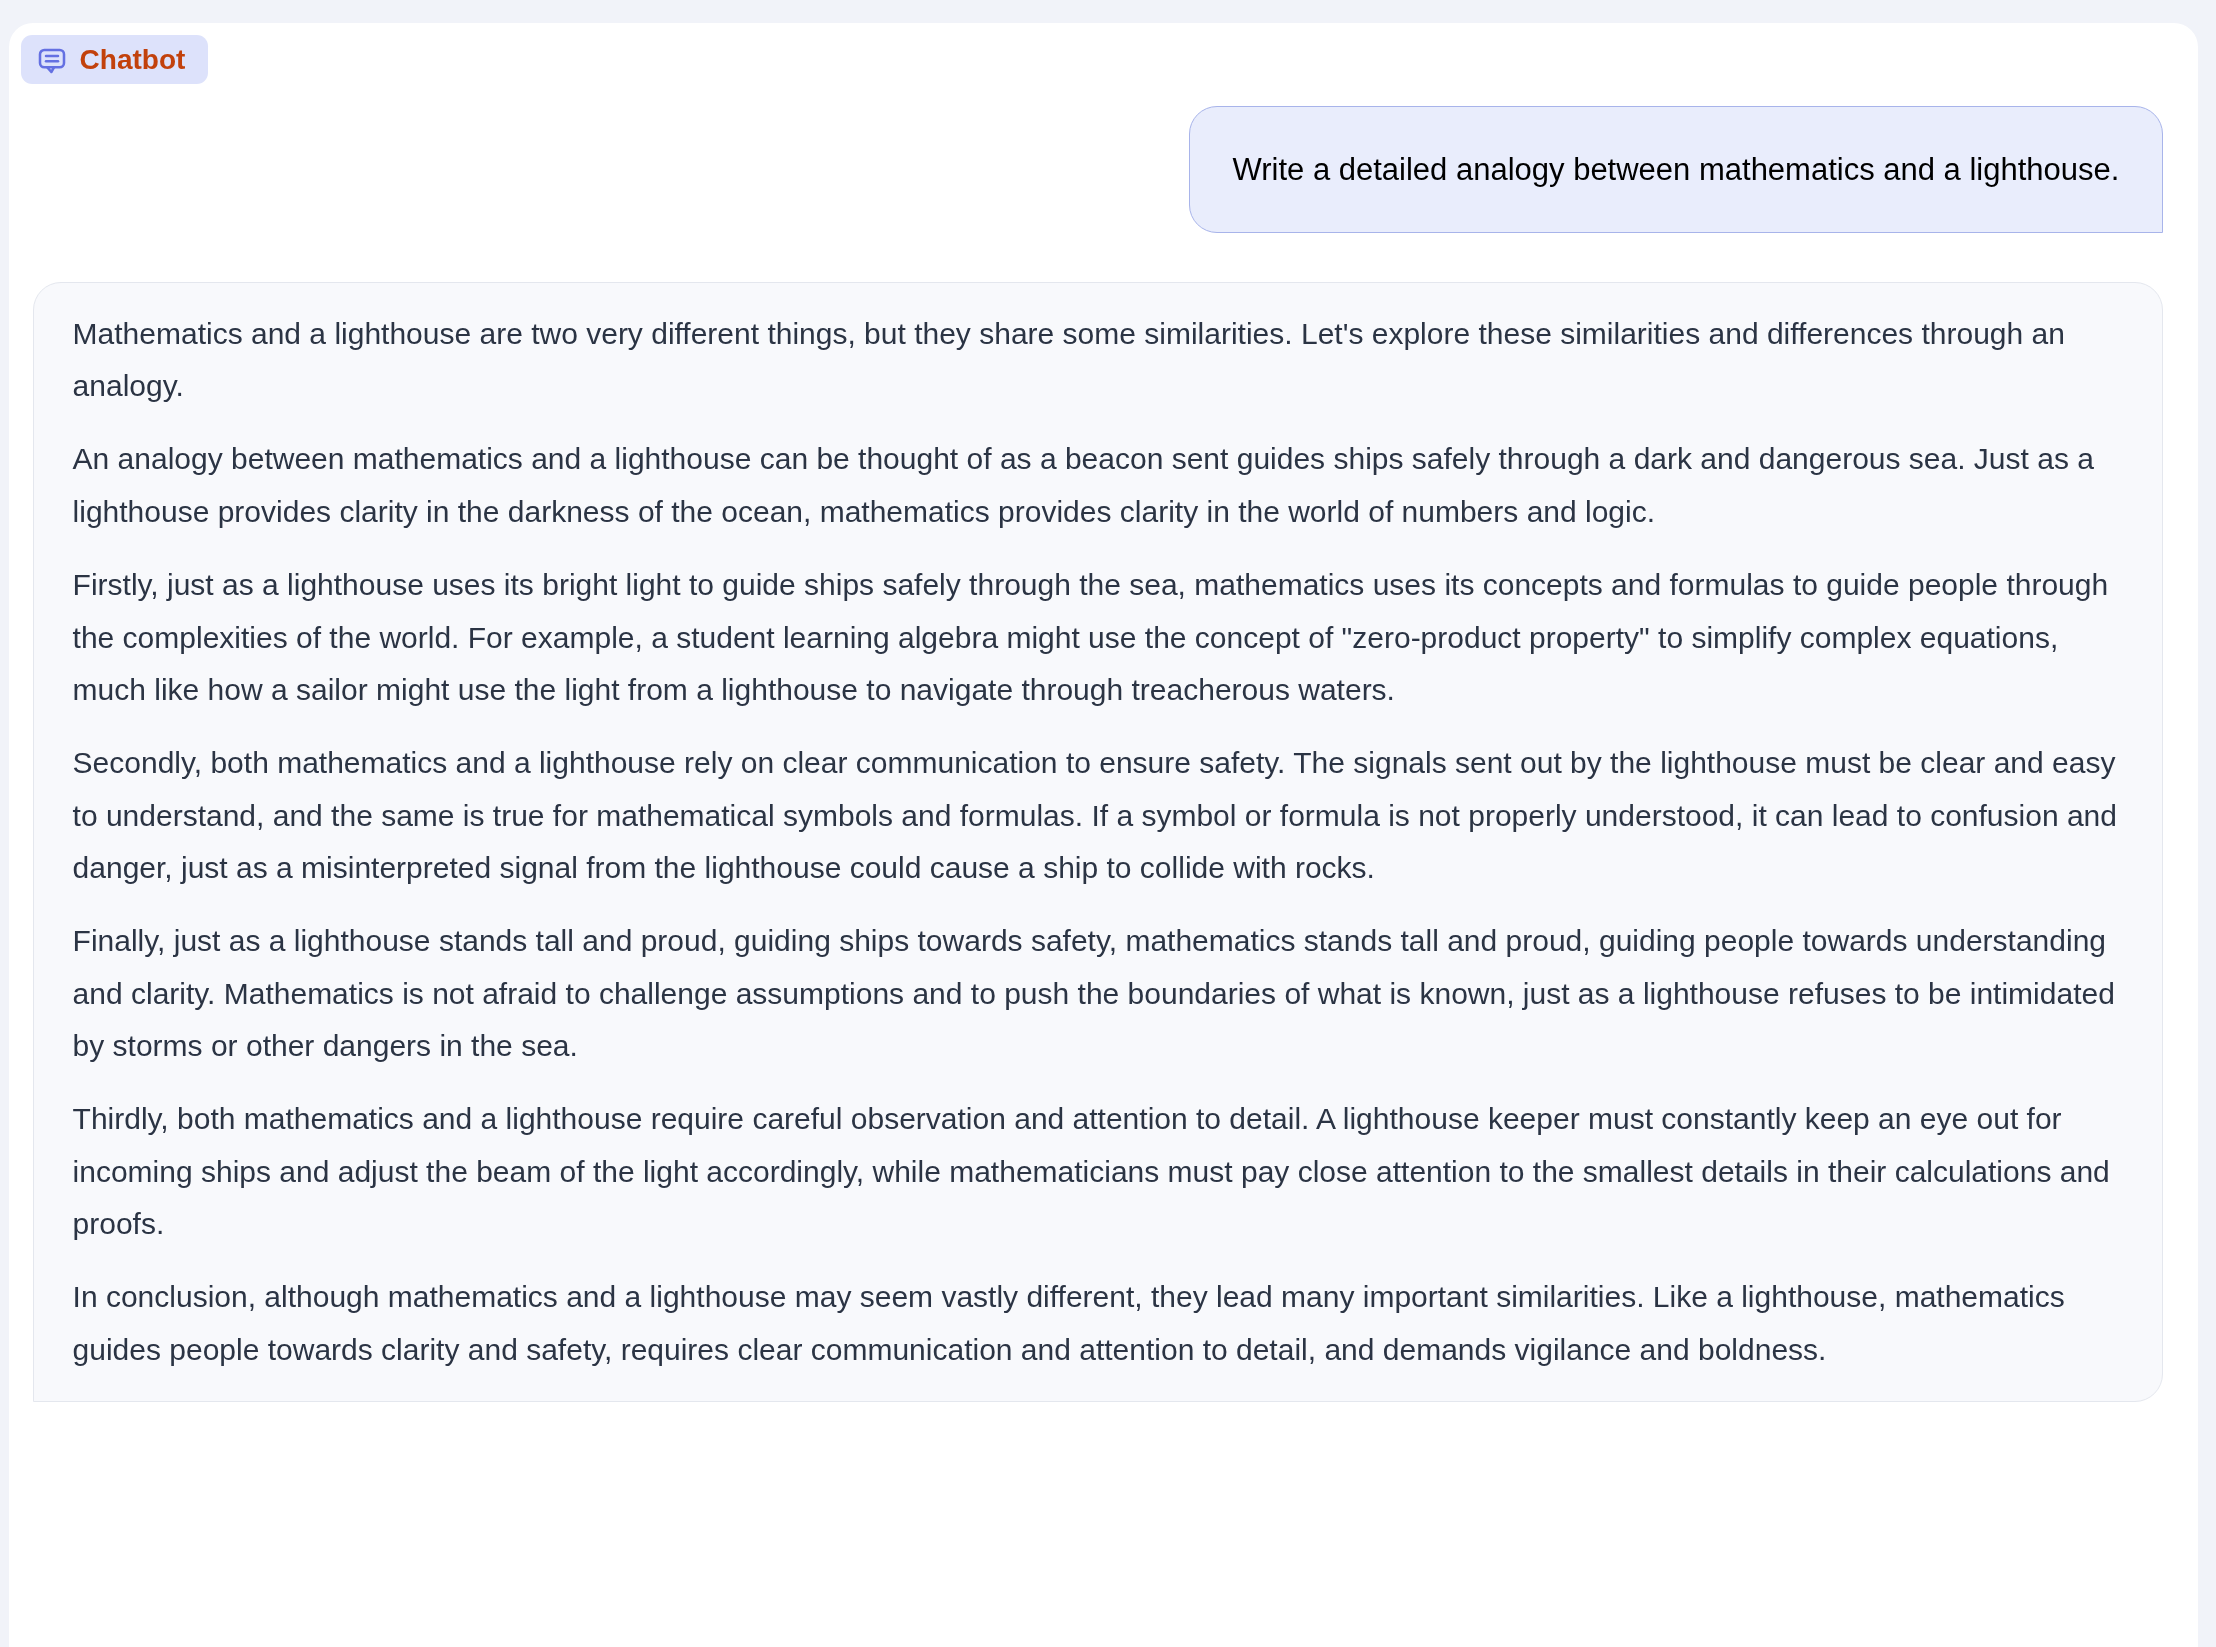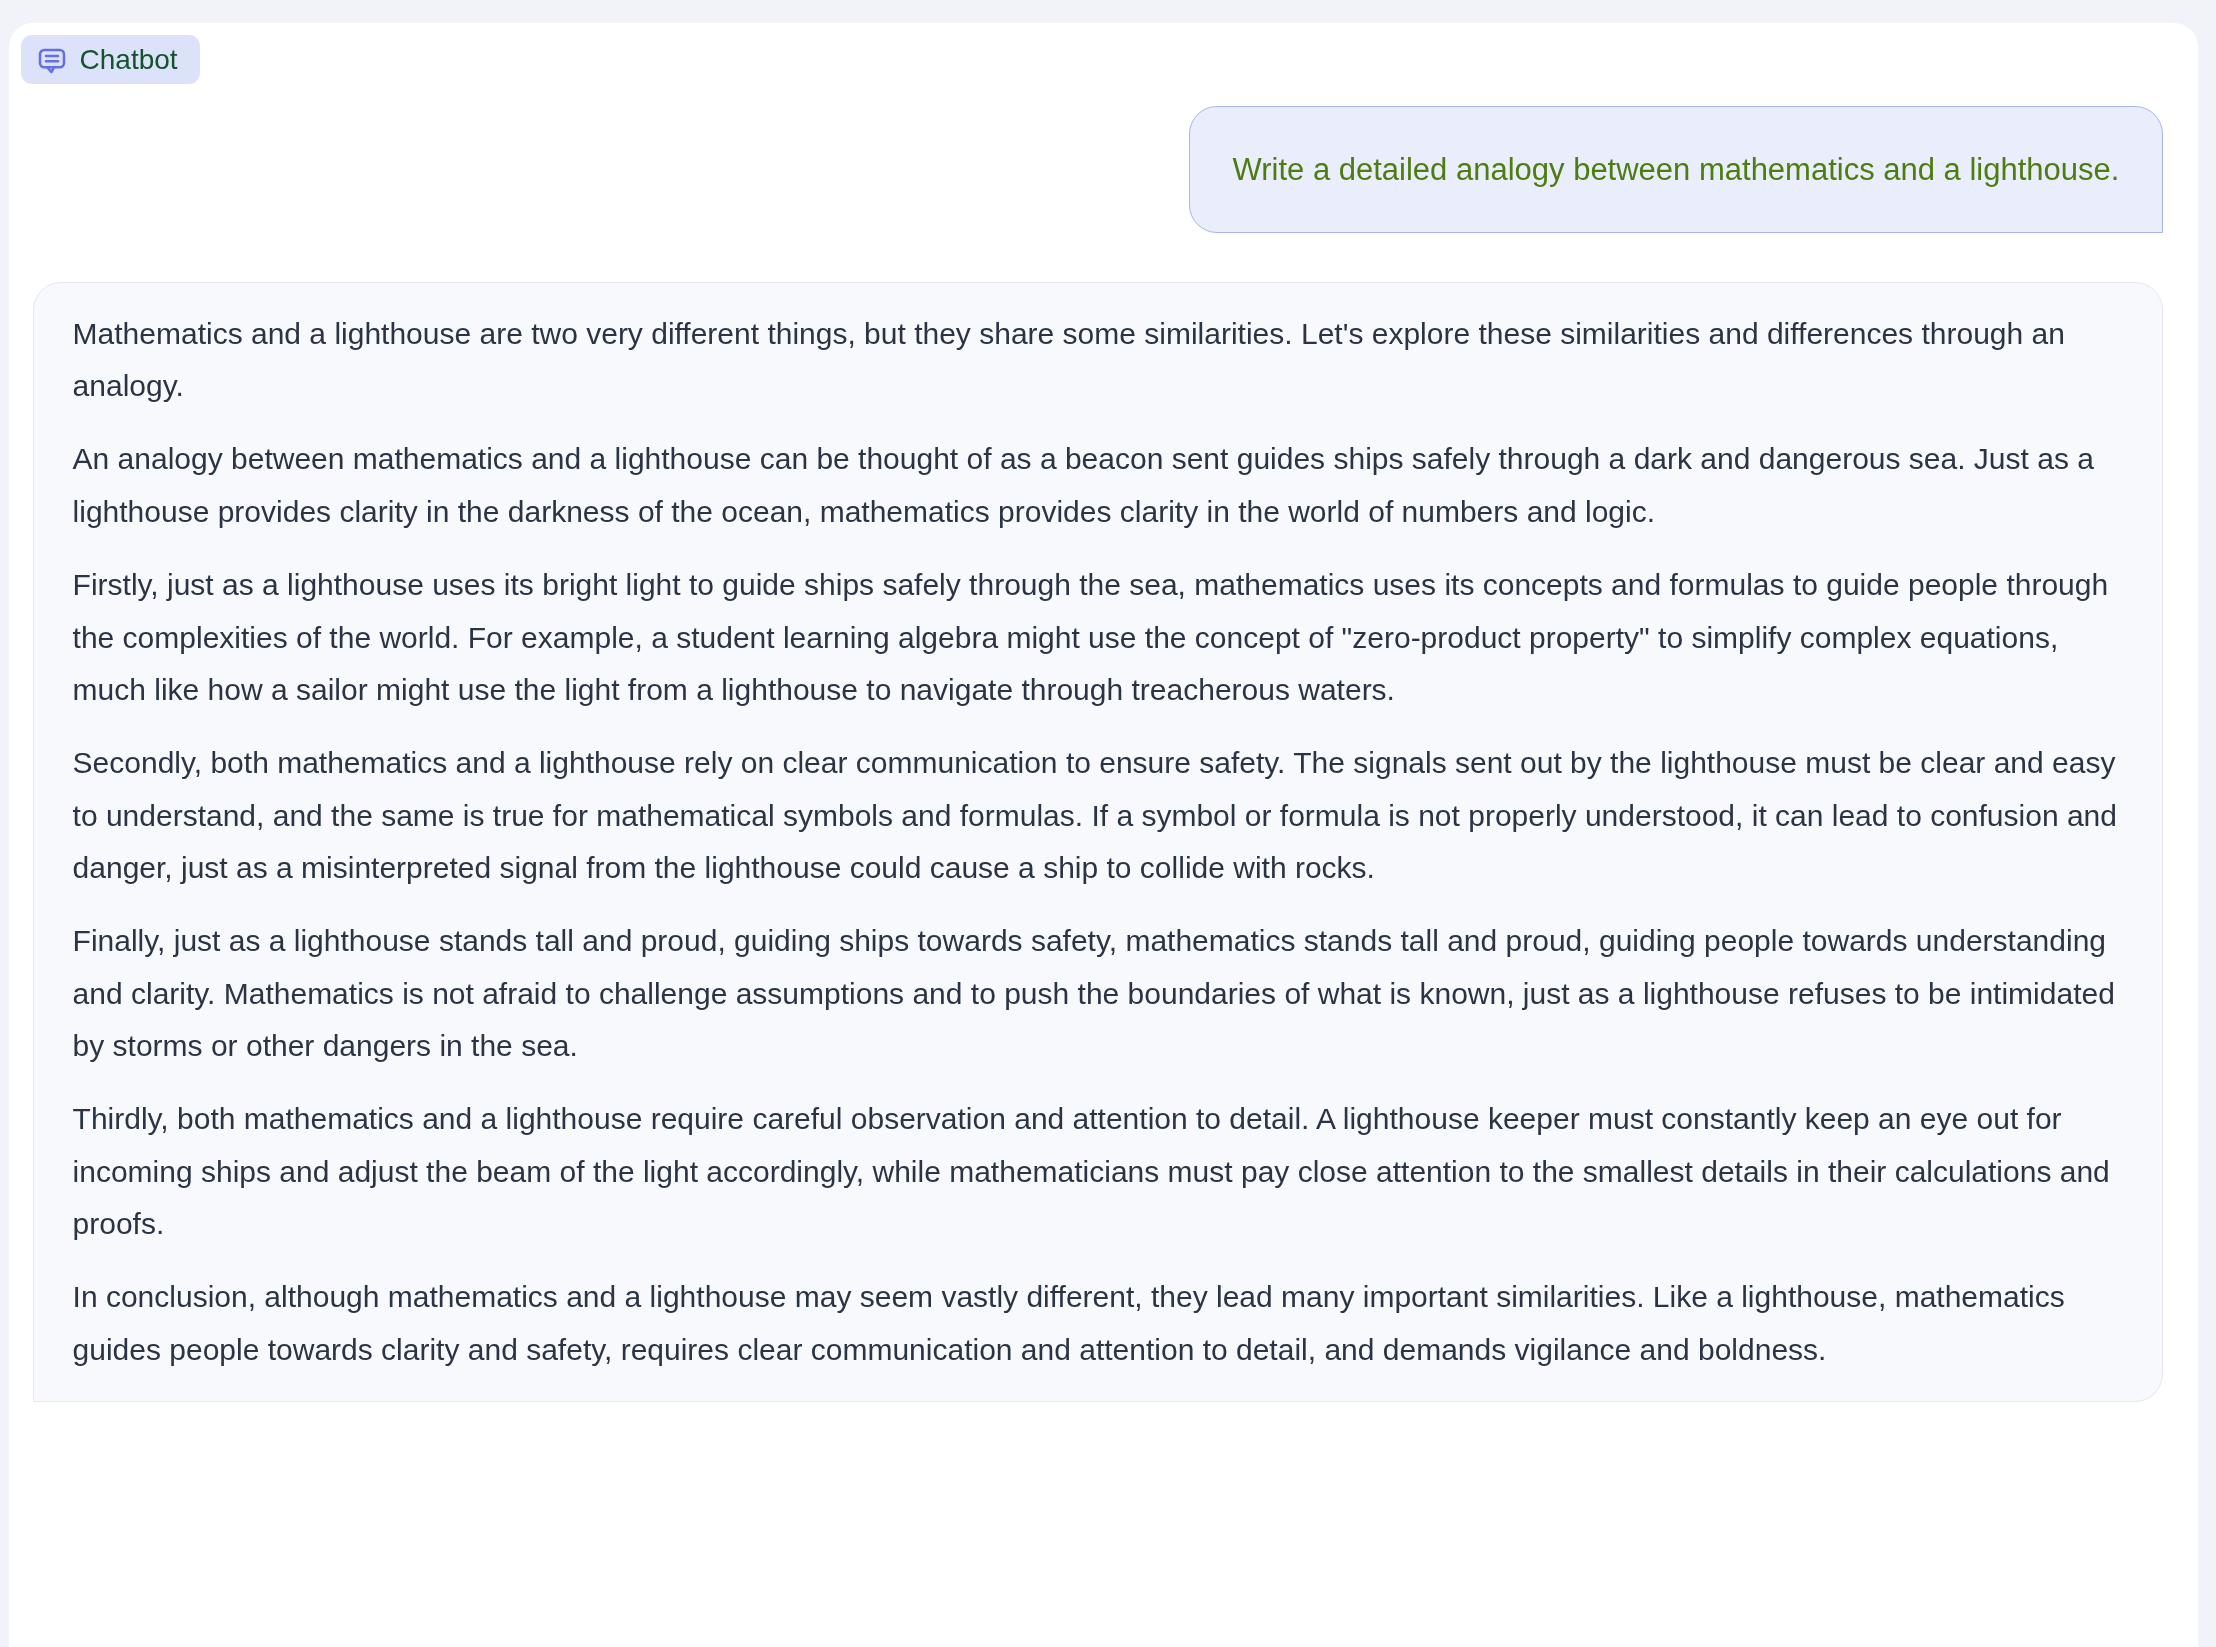--- a/index.html
+++ b/index.html
@@ -22,22 +22,22 @@
     background: #ffffff;
     border-radius: 24px 24px 0 0;
     padding: 12px 23.4px 0 12px;
     position: relative;
   }
   .label-badge {
     display: inline-flex;
     align-items: center;
     gap: 11.2px;
     background: #dde2fb;
-    color: #14532d;
-    font-weight: 400;
+    color: #c2410c;
+    font-weight: 700;
     font-size: 28px;
     height: 49px;
     padding: 0 22.5px 0 15px;
     border-radius: 11.2px;
     line-height: 1;
   }
   .label-badge svg { display: block; }
   .messages {
     padding: 0 11.2px 0 11.2px;
   }
@@ -46,21 +46,21 @@
     justify-content: flex-end;
     margin-top: 21.5px;
   }
   .user-bubble {
     background: #e9edfc;
     border: 1.9px solid #a8b4ea;
     border-radius: 28px 28px 0 28px;
     padding: 41px 43px;
     font-size: 31px;
     line-height: 1.4;
-    color: #4d7c0f;
+    color: #000000;
     max-width: 1405px;
   }
   .bot-row {
     margin-top: 49px;
   }
   .bot-card {
     background: #f8f9fc;
     border: 1.9px solid #e4e7ee;
     border-radius: 28px 28px 28px 0;
     padding: 4px 39px;

